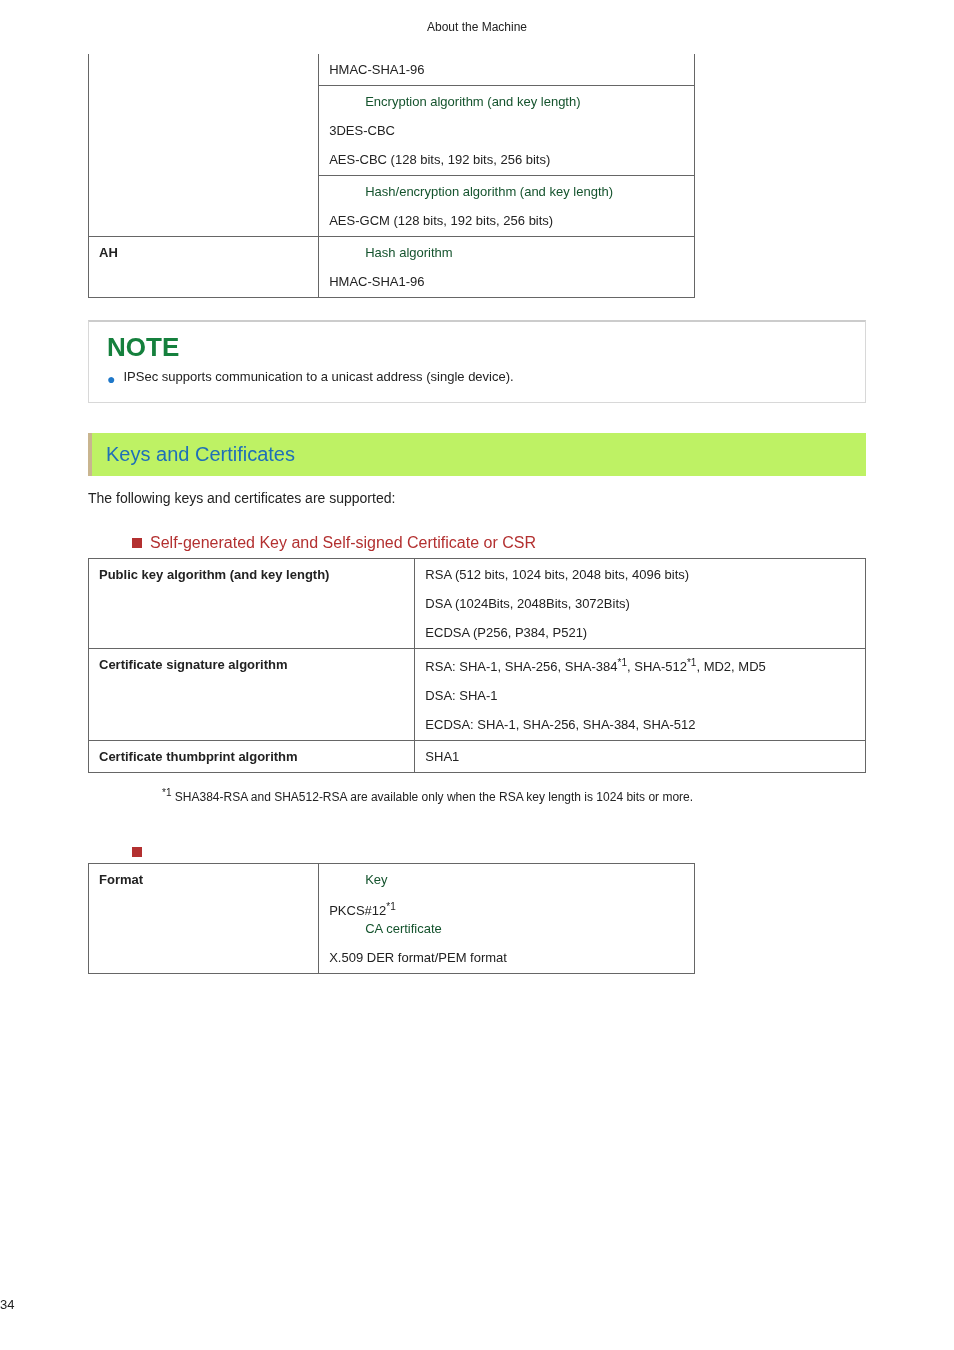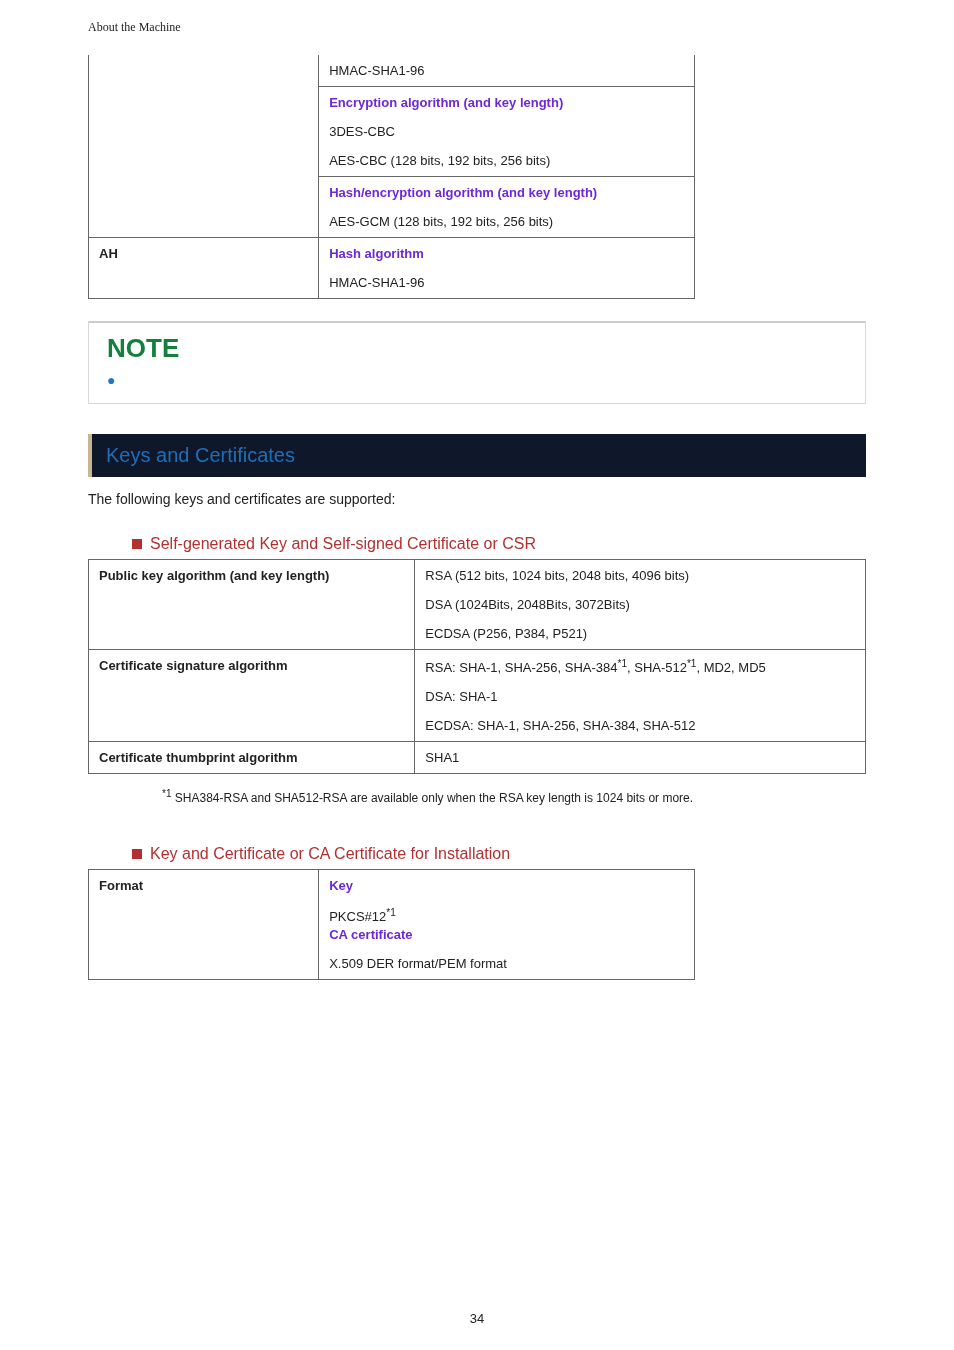--- a/index.html
+++ b/index.html
@@ -11,44 +11,45 @@
     color: #222;
     background: #fff;
   }
   .page {
     width: 954px;
     min-height: 1350px;
     padding: 20px 88px 40px 88px;
     position: relative;
   }
   .header-title {
+    text-align: center;
     font-size: 12px;
     margin-bottom: 20px;
-    font-family: Liberation Serif, serif;
   }
   table {
     border-collapse: collapse;
     width: 100%;
   }
   table td, table th {
     border: 1px solid #666;
     padding: 8px 10px;
     vertical-align: top;
     font-size: 13px;
   }
   .tbl1 {
     width: 78%;
     margin-bottom: 22px;
   }
   .tbl1 .left {
     width: 38%;
   }
   .red {
-    color: #6d28d9;
-    font-weight: bold;
+    color: #14532d;
+    font-weight: normal;
+    margin-left: 36px;
   }
   .note-box {
     margin: 10px 0 30px 0;
     padding: 10px 18px 16px 18px;
     border: 1px solid #d8d8d8;
     border-top: 2px solid #ccc;
   }
   .note-title {
     color: #15803d;
     font-weight: bold;
@@ -60,21 +61,21 @@
     align-items: flex-start;
   }
   .bullet-dot {
     color: #1f78c9;
     font-size: 14px;
     line-height: 1;
     margin-right: 8px;
     margin-top: 3px;
   }
   .section-bar {
-    background: #0f172a;
+    background: #bef264;
     border-left: 4px solid #c9b58f;
     padding: 10px 14px;
     color: #1f6fb8;
     font-size: 20px;
     margin-bottom: 14px;
   }
   .intro {
     margin-bottom: 28px;
     font-size: 14px;
   }
@@ -105,24 +106,24 @@
   .footnote {
     font-size: 12px;
     margin: 14px 0 40px 74px;
   }
   .sup { font-size: 10px; vertical-align: super; }
   .tbl3 {
     width: 78%;
   }
   .tbl3 .left { width: 38%; }
   .page-num {
-    text-align: center;
+    text-align: left;
     font-size: 13px;
     position: absolute;
-    bottom: 24px;
+    bottom: 38px;
     width: 100%;
     left: 0;
   }
   .cell-content > div { margin-bottom: 14px; }
   .cell-content > div:last-child { margin-bottom: 0; }
   .grp { margin-bottom: 4px; }
 </style>
 </head>
 <body>
 
@@ -165,20 +166,21 @@
         </div>
       </td>
     </tr>
   </tbody>
     </table>
 
   <div class="note-box">
     <div class="note-title">NOTE</div>
     <div class="bullet">
       <span class="bullet-dot">●</span>
+      <span>IPSec supports communication to a unicast address (single device).</span>
     </div>
   </div>
 
   <div class="section-bar">Keys and Certificates</div>
   <div class="intro">The following keys and certificates are supported:</div>
 
   <div class="sub-h">
     <div class="sq"></div>
     <div class="t">Self-generated Key and Self-signed Certificate or CSR</div>
   </div>
@@ -215,21 +217,20 @@
     </tr>
   </tbody>
     </table>
 
   <div class="footnote">
     <span class="sup">*1</span><span> SHA384-RSA and SHA512-RSA are available only when the RSA key length is 1024 bits or more.</span>
   </div>
 
   <div class="sub-h">
     <div class="sq"></div>
-    <div class="t">Key and Certificate or CA Certificate for Installation</div>
   </div>
 
   <table class="tbl3">
     <tbody>
         <tr>
       <td class="left bold">Format</td>
       <td>
         <div class="cell-content">
           <div class="red grp">Key</div>
           <div style="margin-bottom:2px;"><span>PKCS#12</span><span class="sup">*1</span></div>

